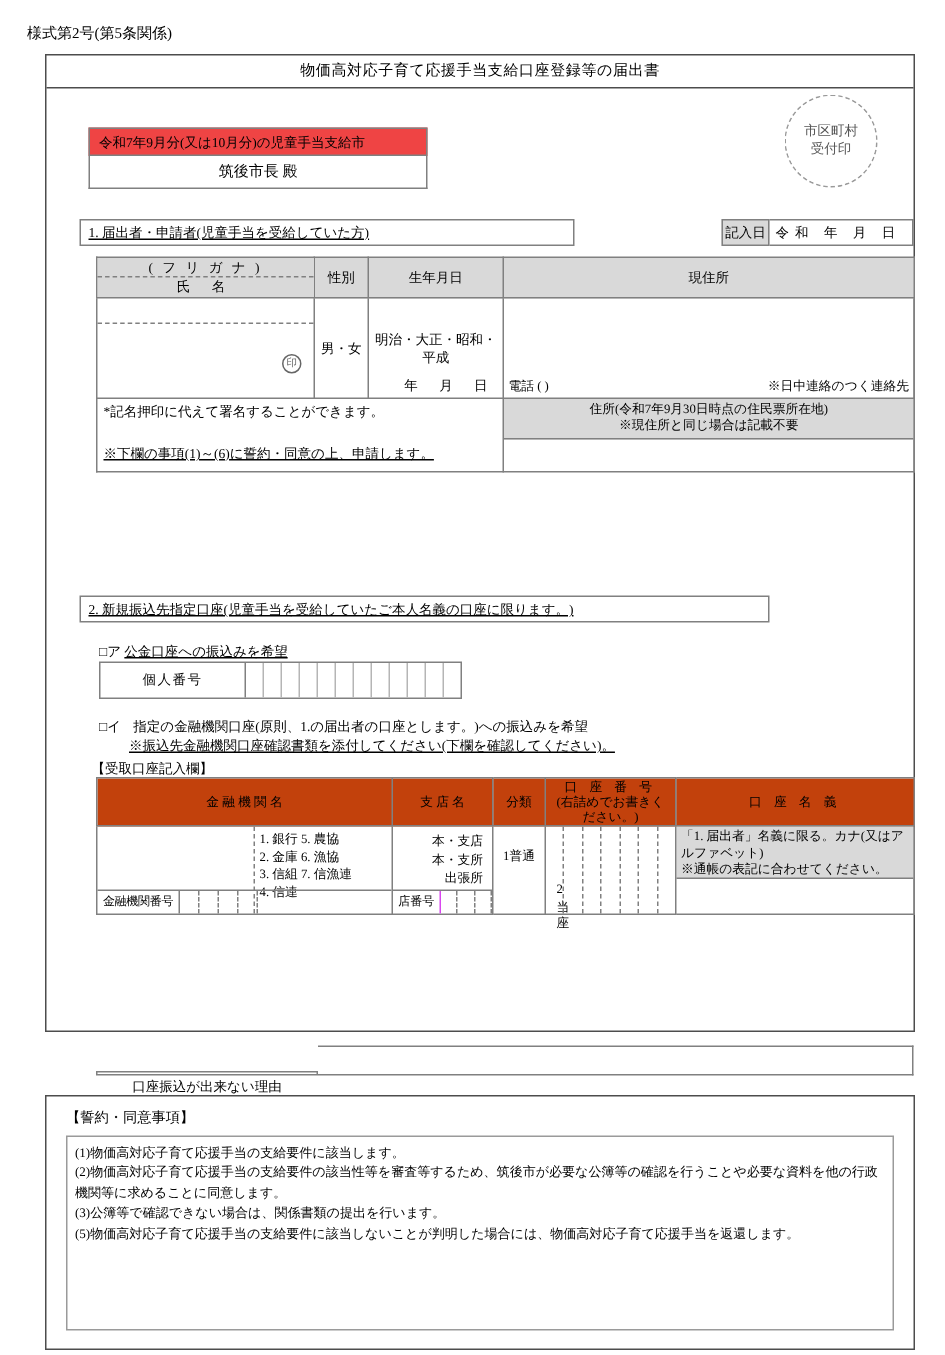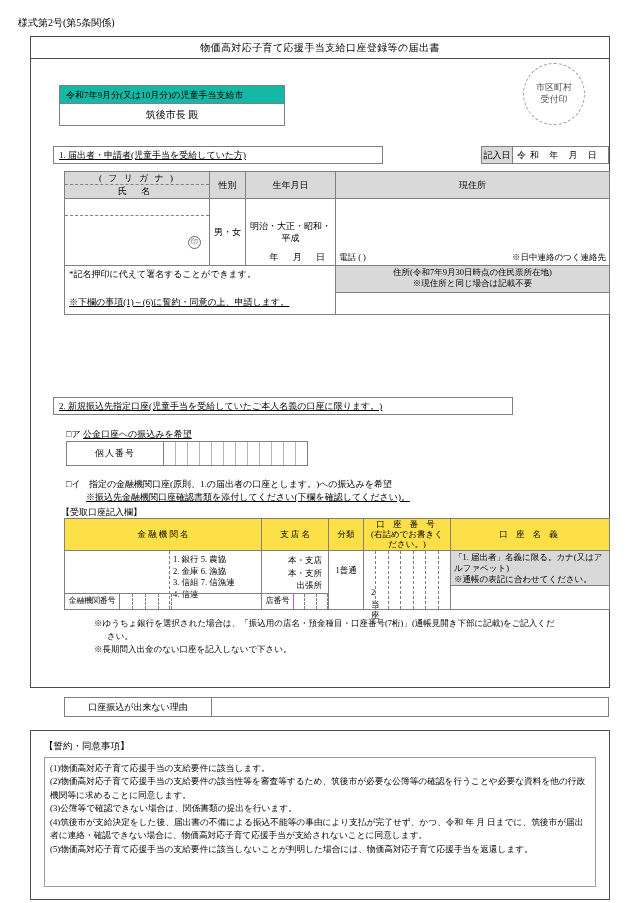--- a/index.html
+++ b/index.html
@@ -83,21 +83,21 @@
 
   
   .addressee {
     position: absolute;
     left: 28px;
     top: 48px;
     width: 226px;
   }
   .addressee .row1 {
     border: 1px solid #808080;
-    background: #14b8a6;
+    background: #ef4444;
     box-sizing: border-box;
     height: 19px;
     line-height: 18px;
     padding-left: 6px;
     font-size: 9px;
   }
   .addressee .row2 {
     border: 1px solid #808080;
     border-top: none;
     box-sizing: border-box;
@@ -328,21 +328,21 @@
     border-collapse: collapse;
     table-layout: fixed;
   }
   .tbl2 td {
     border: 1px solid #808080;
     font-size: 8.5px;
     padding: 1px 2px;
     vertical-align: top;
   }
   .tbl2 .hd {
-    background: #fde047;
+    background: #c2410c;
     text-align: center;
     vertical-align: middle;
   }
   .hd-acctno { font-size: 8.5px; line-height: 1.15; text-align: left; padding: 1px 3px !important;}
   .hd-acctno .c { text-align: center; letter-spacing: 3px; display:block; }
   .hd-name .c { text-align: center; letter-spacing: 3px; display: block; }
 
   .kname-note {
     background: #d9d9d9;
     font-size: 8.5px;
@@ -456,20 +456,21 @@
     display: flex;
     box-sizing: border-box;
   }
   .reason .lbl {
     width: 148px;
     border: 1px solid #808080;
     box-sizing: border-box;
     text-align: center;
     line-height: 18px;
     font-size: 9px;
+    margin-top: 17px;
   }
   .reason .val {
     flex: 1;
     border: 1px solid #808080;
     border-left: none;
     box-sizing: border-box;
   }
 
   
   .pledge-outer {
@@ -691,38 +692,32 @@
           <div class="kname-note" style="border-bottom:1px solid #808080;">
             <div>「1. 届出者」名義に限る。カナ(又はアルファベット)</div>
             <div>※通帳の表記に合わせてください。</div>
           </div>
           <div style="height:17px;"></div>
         </td>
       </tr>
     </tbody>
       </table>
 
-    <div class="post-notes">
-      <div>※ゆうちょ銀行を選択された場合は、「振込用の店名・預金種目・口座番号(7桁)」(通帳見開き下部に記載)をご記入くだ</div>
-      <div class="ind">さい。</div>
-      <div>※長期間入出金のない口座を記入しないで下さい。</div>
-    </div>
 
 
     <div class="reason">
       <div class="lbl">口座振込が出来ない理由</div>
       <div class="val"></div>
     </div>
 
   </div>
 
   <div class="pledge-outer">
     <div class="pledge-title">【誓約・同意事項】</div>
     <div class="pledge-inner">
       <p>(1)物価高対応子育て応援手当の支給要件に該当します。</p>
       <p>(2)物価高対応子育て応援手当の支給要件の該当性等を審査等するため、筑後市が必要な公簿等の確認を行うことや必要な資料を他の行政機関等に求めることに同意します。</p>
       <p>(3)公簿等で確認できない場合は、関係書類の提出を行います。</p>
-      <p>(4)筑後市が支給決定をした後、届出書の不備による振込不能等の事由により支払が完了せず、かつ、令和  年  月  日までに、筑後市が届出者に連絡・確認できない場合に、物価高対応子育て応援手当が支給されないことに同意します。</p>
       <p>(5)物価高対応子育て応援手当の支給要件に該当しないことが判明した場合には、物価高対応子育て応援手当を返還します。</p>
     </div>
   </div>
 
 </div>
 
 </body></html>

